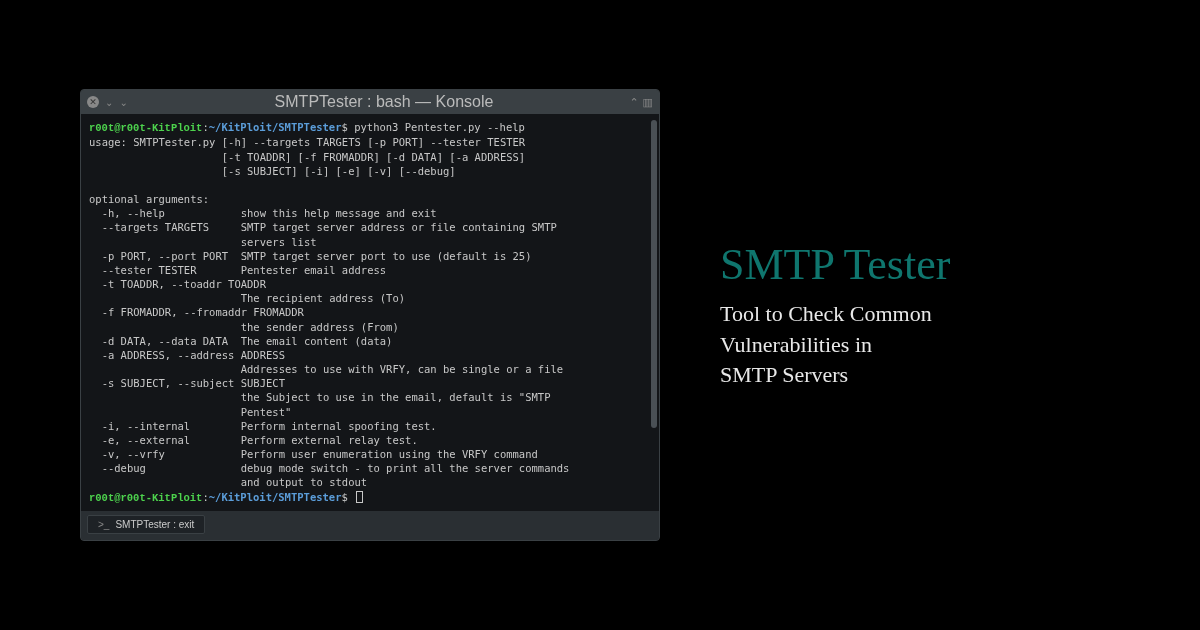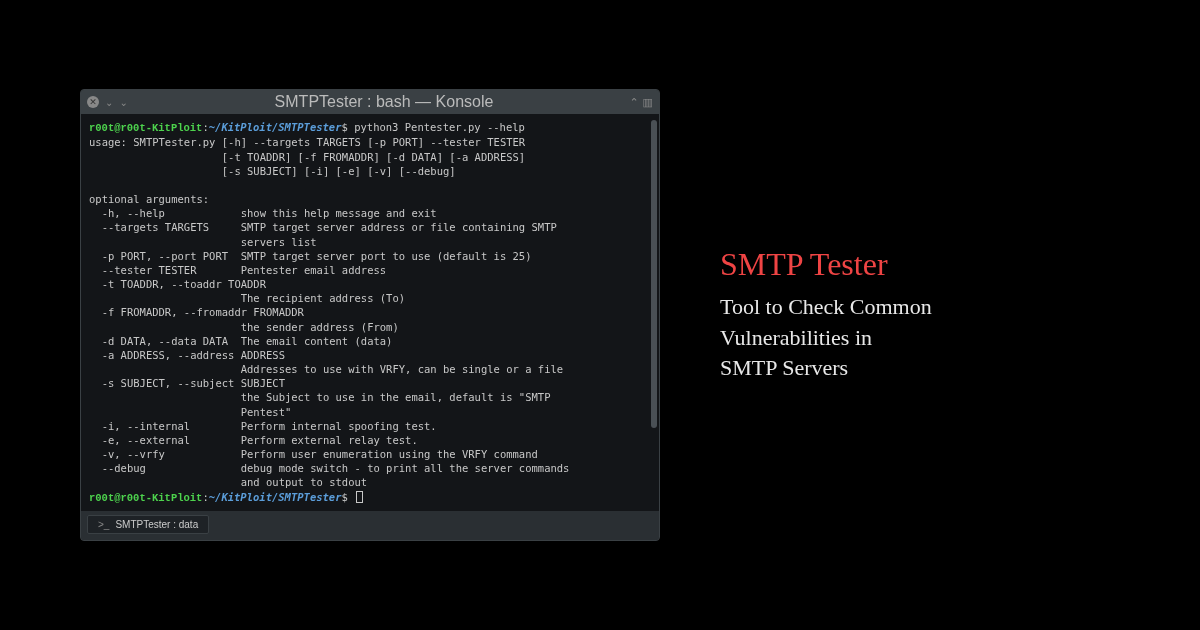--- a/index.html
+++ b/index.html
@@ -78,21 +78,21 @@
     }
     .terminal-content {
       font-family: 'DejaVu Sans Mono', 'Menlo', 'Consolas', monospace;
       font-size: 10.5px;
       line-height: 1.35;
       color: #c8c8c8;
       white-space: pre;
     }
     .prompt-user { color: #4dd24d; font-weight: bold; font-family: Liberation Mono, monospace; }
     .prompt-sep { color: #c8c8c8; }
-    .prompt-path { color: #5b9dd9; font-weight: bold; font-style: italic; }
+    .prompt-path { color: #5b9dd9; font-weight: bold; }
     .prompt-dollar { color: #c8c8c8; }
     .cmd-text { color: #c8c8c8; }
     .cursor-box {
       display: inline-block;
       width: 7px;
       height: 12px;
       border: 1px solid #c8c8c8;
       vertical-align: text-bottom;
       margin-left: 2px;
     }
@@ -131,22 +131,22 @@
     }
     .tab-icon {
       color: #888;
       font-size: 10px;
     }
     .right-panel {
       margin-left: 60px;
       color: #fff;
     }
     .heading {
-      color: #ef4444;
-      font-size: 32px;
+      color: #0f766e;
+      font-size: 44px;
       font-family: Georgia, serif;
       margin-bottom: 9px;
     }
     .subheading {
       color: #e8e8e8;
       font-size: 22px;
       font-family: Georgia, serif;
       line-height: 1.4;
     }
   </style>
@@ -195,21 +195,21 @@
   --debug               debug mode switch - to print all the server commands
                         and output to stdout</span>
 <span class="prompt-user">r00t@r00t-KitPloit</span><span class="prompt-sep">:</span><span class="prompt-path">~/KitPloit/SMTPTester</span><span class="prompt-dollar">$</span> <span class="cursor-box"></span></div>
       <div class="scrollbar">
         <div class="scrollbar-thumb"></div>
       </div>
     </div>
     <div class="tab-bar">
       <div class="tab">
         <span class="tab-icon">&gt;_</span>
-        <span>SMTPTester : data</span>
+        <span>SMTPTester : exit</span>
       </div>
     </div>
   </div>
   <div class="right-panel">
     <div class="heading">SMTP Tester</div>
     <div class="subheading" style="white-space:pre-line;">Tool to Check Common
 Vulnerabilities in
 SMTP Servers</div>
   </div>
 </div>

